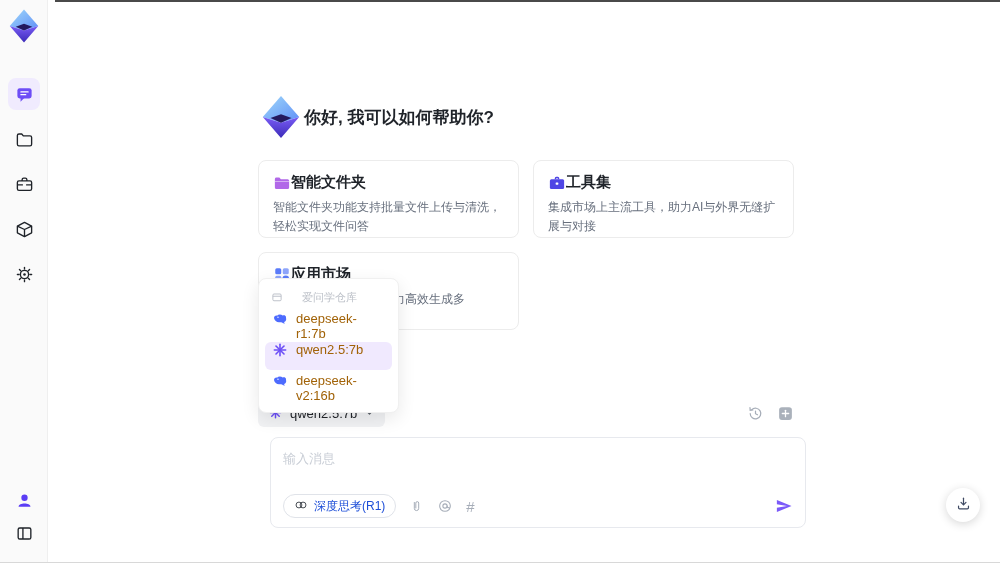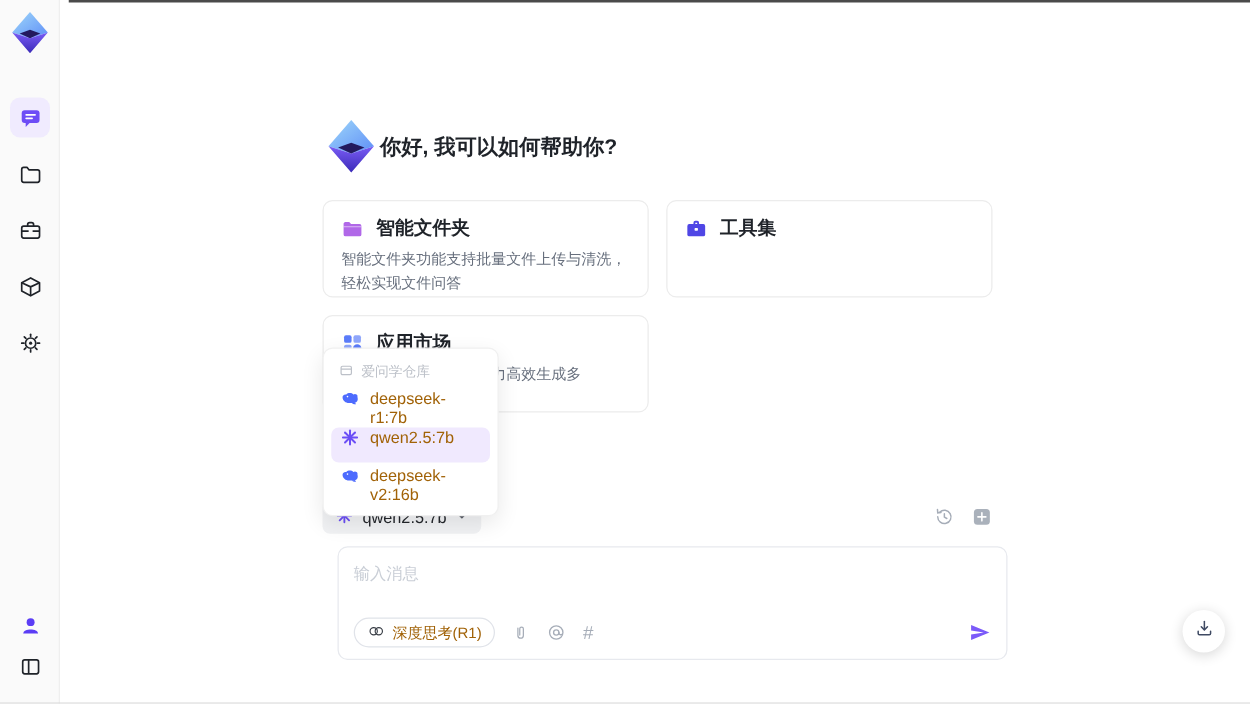--- a/index.html
+++ b/index.html
@@ -18,47 +18,47 @@
 
   
   .main { position:absolute; left:48px; top:0; right:0; bottom:0; background:#fff; }
 
   .greeting { position:absolute; left:210px; top:93px; display:flex; align-items:center; }
   .greeting-logo { width:46px; height:48px; }
   .greeting-title { font-size:17px; font-weight:bold; color:#1f2329; }
 
   .cards { position:absolute; left:210px; top:160px; width:536px; display:grid; grid-template-columns:261px 261px; grid-auto-rows:78px; gap:14px; }
   .card { background:#fff; border:1px solid #ececec; border-radius:8px; padding:12px 14px; cursor:pointer; }
-  .card-head { display:flex; align-items:center; gap:10px; }
+  .card-head { display:flex; align-items:center; gap:0; }
   .card-title { font-size:15px; font-weight:bold; color:#1f2329; }
   .card-desc { margin-top:6px; font-size:12px; line-height:1.55; color:#676f7d; }
   .card-icon { width:18px; height:18px; flex:0 0 18px; }
 
   
   .dropdown { position:absolute; left:210px; top:278px; width:141px; background:#fff; border:1px solid #f0f0f0; border-radius:8px;
               box-shadow:0 6px 18px rgba(0,0,0,.09); padding:6px 0 8px; z-index:30; }
-  .dropdown-header { display:flex; align-items:center; gap:6px; padding:5px 12px 3px; font-size:11px; color:#bcc0c8; }
+  .dropdown-header { display:flex; align-items:center; gap:19px; padding:5px 12px 3px; font-size:11px; color:#bcc0c8; }
   .dd-item { display:flex; gap:8px; height:28px; margin:3px 6px; padding:0 7px; border-radius:6px; font-size:13px; color:#a16207; cursor:pointer; }
   .dd-item.selected { background:#f0e9fe; }
   .dd-item svg { flex:0 0 16px; }
 
   
   .composer-top { position:absolute; left:210px; top:400px; width:536px; display:flex; align-items:center; justify-content:space-between; }
   .model-pill { display:inline-flex; align-items:center; gap:7px; height:27px; padding:0 10px; background:#f1f2f4; border-radius:6px; font-size:13px; color:#23262b; cursor:pointer; }
   .top-actions { display:flex; align-items:center; gap:12px; }
   .icon-btn { width:18px; height:18px; display:flex; align-items:center; justify-content:center; cursor:pointer; }
 
   
   .composer { position:absolute; left:210px; top:437px; width:536px; height:91px; border:1px solid #e7e9ee; border-radius:8px; background:#fff;margin-left:12px; }
   .composer textarea { width:100%; height:46px; border:none; outline:none; resize:none; font-family:"Liberation Sans", sans-serif;
                        font-size:13px; color:#23262b; padding:12px 12px 0; background:transparent; }
   .composer textarea::placeholder { color:#c9ced6; }
   .composer-bar { position:absolute; left:12px; right:12px; bottom:9px; display:flex; align-items:center; gap:13px; }
   .deepthink-pill { display:inline-flex; align-items:center; gap:6px; height:24px; padding:0 10px; border:1px solid #e0e3e9; border-radius:13px;
-                    font-size:12px; color:#a16207; background:#fff; cursor:pointer; }
+                    font-size:12px; color:#1d4ed8; background:#fff; cursor:pointer; }
   .bar-icon { color:#a6adb8; cursor:pointer; display:flex; align-items:center; }
   .send-btn { margin-left:auto; cursor:pointer; display:flex; align-items:center; }
 
   
   .fab { position:absolute; right:20px; top:488px; width:34px; height:34px; border-radius:50%; background:#fff;
          box-shadow:0 2px 10px rgba(0,0,0,.16); display:flex; align-items:center; justify-content:center; cursor:pointer; z-index:25; }
   .intel-badge { position:absolute; right:12px; top:524px; width:60px; text-align:center; z-index:25; }
   .intel-brand { font-size:13px; font-weight:bold; letter-spacing:.5px; color:#14171c; }
   .intel-sub { font-size:7px; letter-spacing:1.5px; color:#aab0b8; margin-top:1px; text-align:right; padding-right:4px; }
 </style>
@@ -193,20 +193,21 @@
       <div class="card-head">
         <span class="card-icon">
           <svg width="18" height="18" viewBox="0 0 24 24" fill="#4f46e5">
             <rect x="2.5" y="7" width="19" height="13" rx="2"></rect>
             <path d="M9,7 V5.5 a2,2 0 0 1 2,-2 h2 a2,2 0 0 1 2,2 V7 h-2 V5.5 h-2 V7 Z"></path>
             <rect x="10.2" y="11.2" width="3.6" height="3" rx="0.8" fill="#fff"></rect>
           </svg>
         </span>
         <span class="card-title">工具集</span>
       </div>
+      <div class="card-desc">集成市场上主流工具，助力AI与外界无缝扩展与对接</div>
     </div>
 
     <div class="card">
       <div class="card-head">
         <span class="card-icon">
           <svg width="18" height="18" viewBox="0 0 24 24">
             <rect x="3" y="3" width="8" height="8" rx="2" fill="#5b7cfa"></rect>
             <rect x="13" y="3" width="8" height="8" rx="2" fill="#8fa6fb"></rect>
             <rect x="3" y="13" width="8" height="8" rx="2" fill="#8fa6fb"></rect>
             <rect x="12.5" y="12.5" width="9" height="9" rx="4.5" fill="#5b7cfa"></rect>

